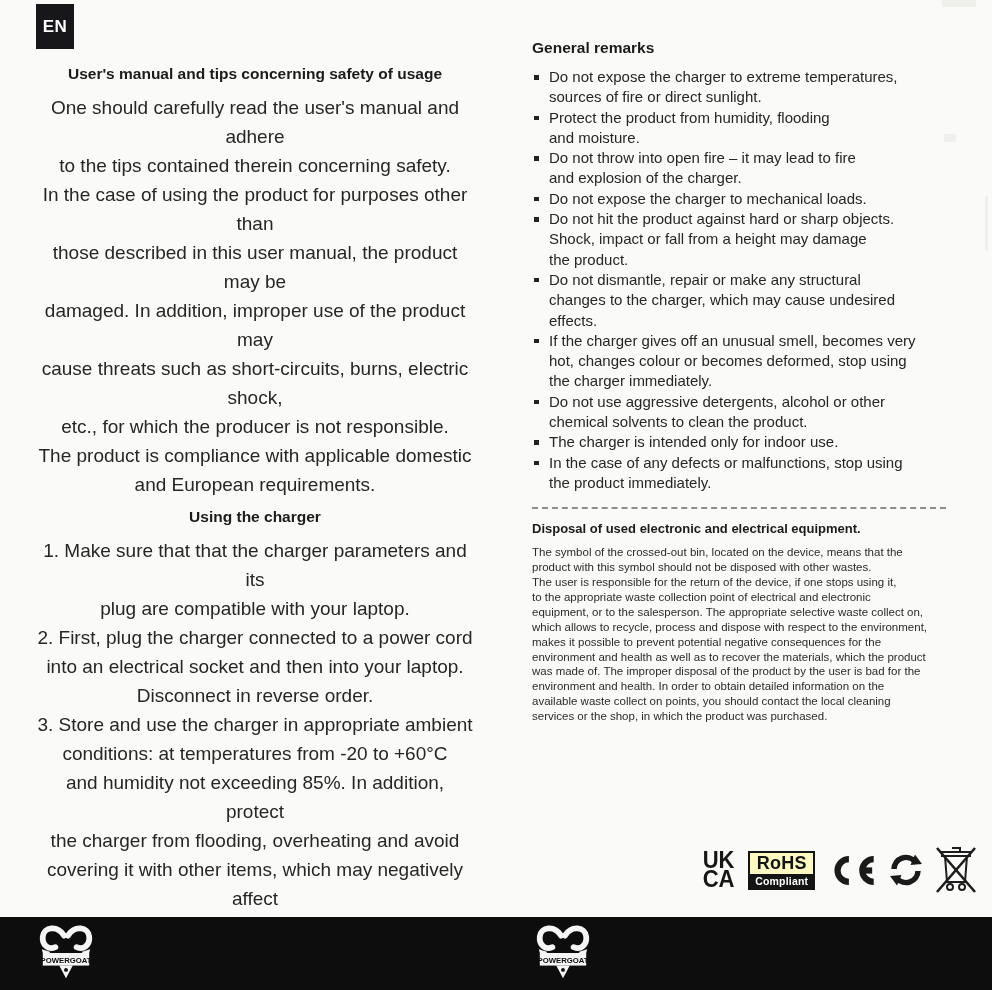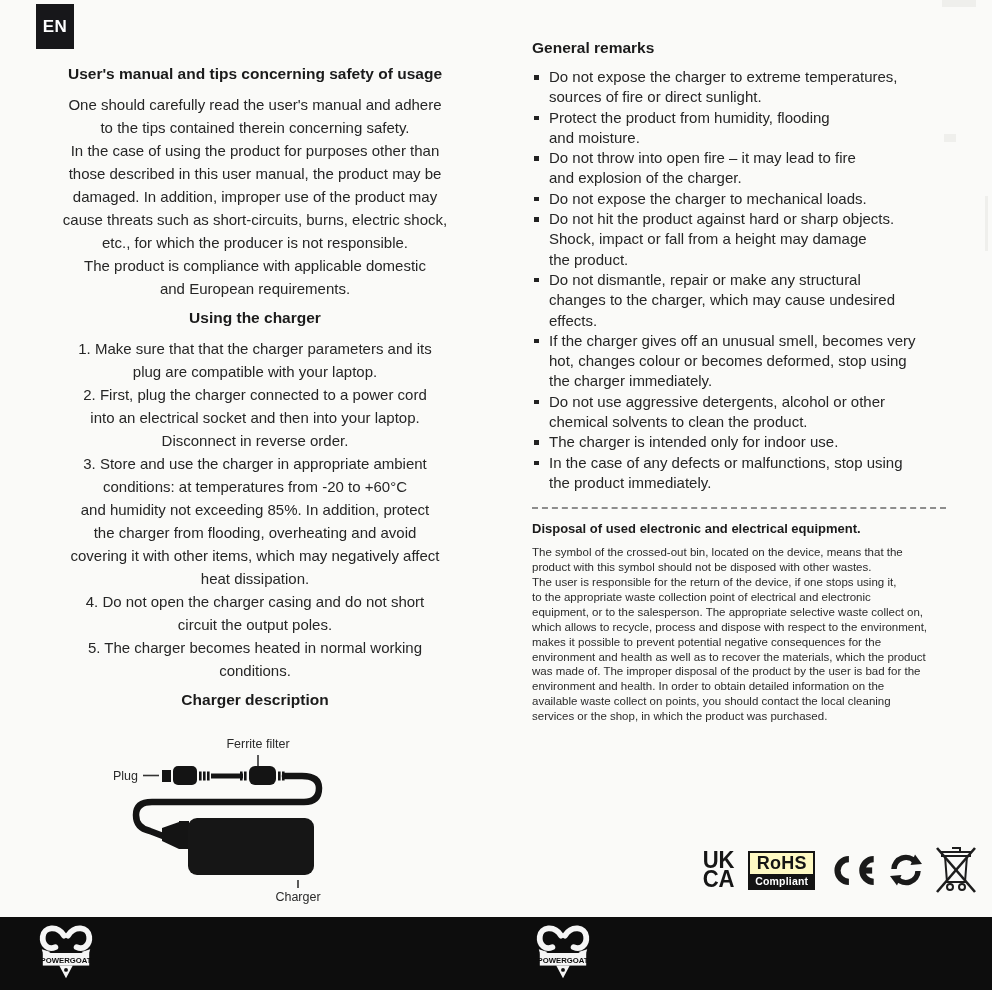--- a/index.html
+++ b/index.html
@@ -12,21 +12,21 @@
   
   .en-badge{
     position:absolute;left:36px;top:4px;width:38px;height:45px;background:#17171a;
     color:#fff;display:flex;align-items:center;justify-content:center;
     font-weight:bold;font-size:17px;letter-spacing:.5px;
   }
   
   .col-left{position:absolute;left:36px;top:66px;width:438px;text-align:center;}
   .col-right{position:absolute;left:532px;top:40px;width:434px;}
   h2.sec{font-size:15.5px;font-weight:bold;color:#1b1b1b;margin:0 0 11px 0;line-height:16px;}
-  p.body{font-size:15px;line-height:23px;margin:0 0 10px 0;}
+  p.body{font-size:19px;line-height:29px;margin:0 0 10px 0;}
   
   ul.remarks{list-style:none;margin:0;padding:0;font-size:15px;line-height:20.3px;}
   ul.remarks li{position:relative;padding-left:17px;margin:0;}
   ul.remarks li::before{
     content:"";position:absolute;left:2px;top:8px;width:4.5px;height:4.5px;background:#222;
   }
   .dashed-divider{margin-top:14px;width:414px;border-top:2px dashed #8d8d8d;height:0;}
   h3.disposal-h{font-size:13px;font-weight:bold;color:#1b1b1b;margin:12px 0 9px 0;line-height:15px;}
   p.disposal-b{font-size:11.5px;line-height:14.9px;margin:0;color:#2b2b2b;}
   

